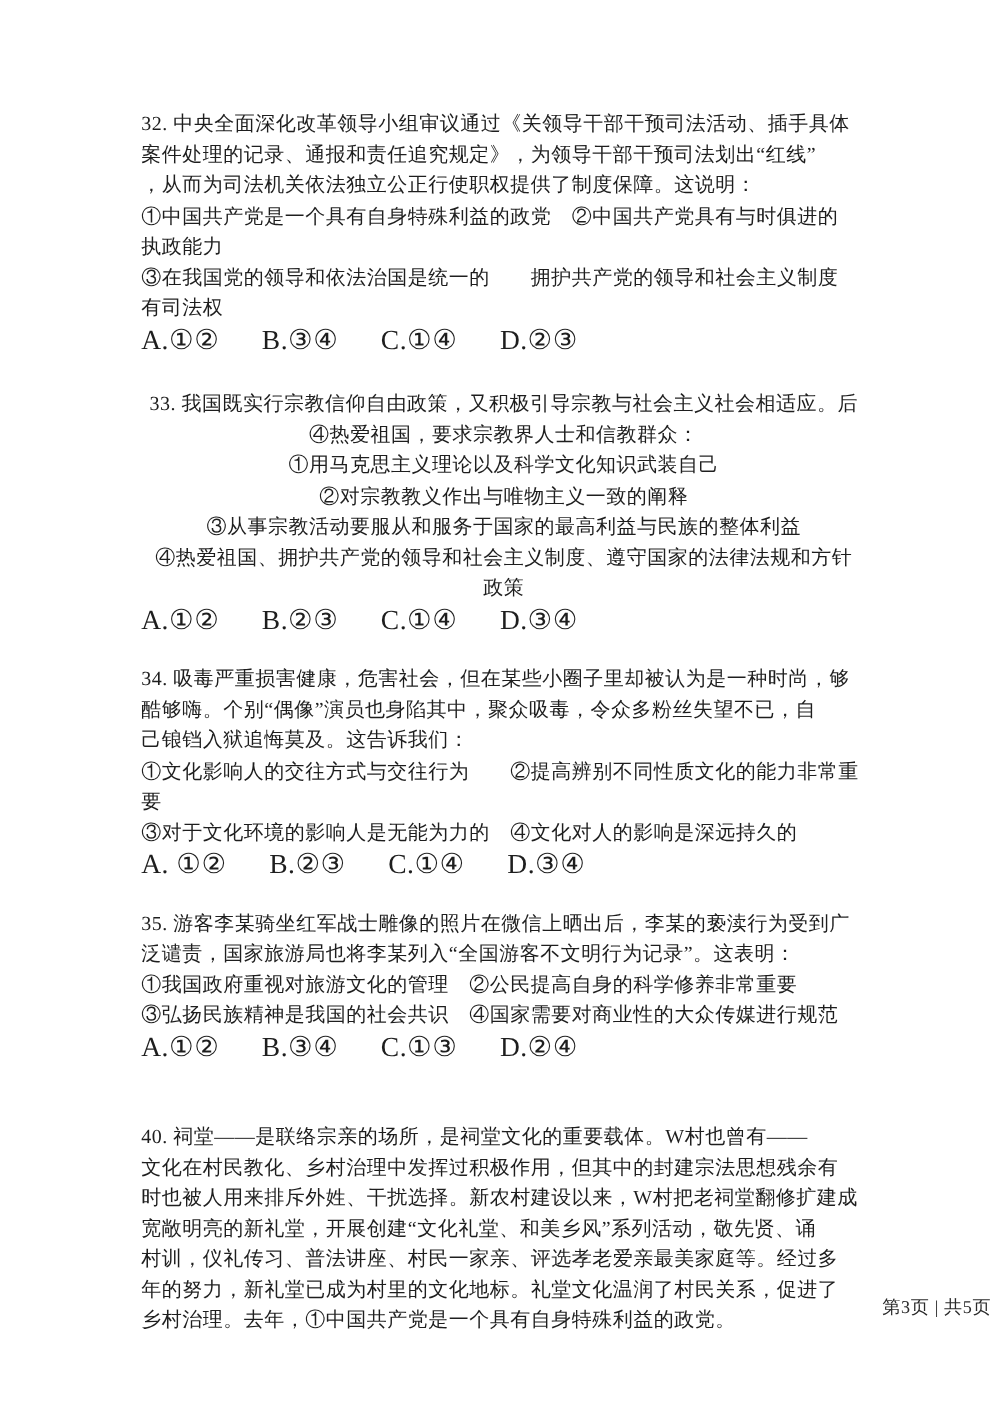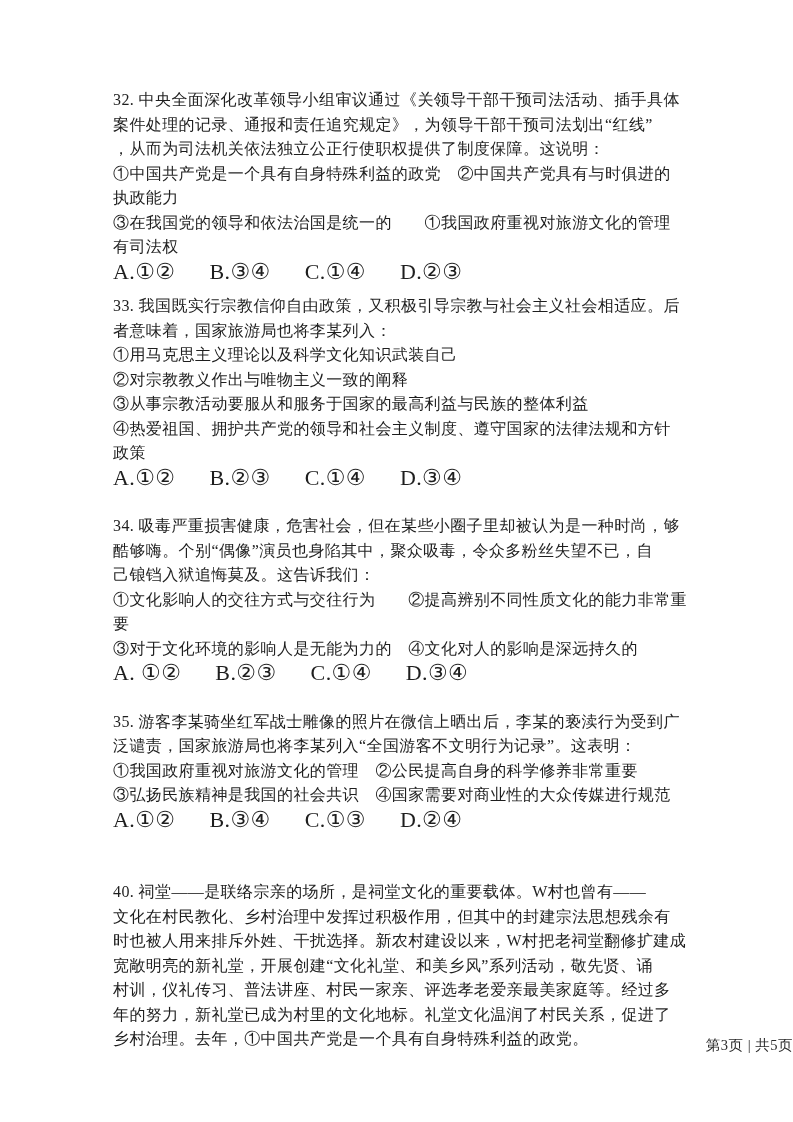--- a/index.html
+++ b/index.html
@@ -16,21 +16,21 @@
     font-family: "Liberation Serif", "DejaVu Serif", serif;
     color: #1e1e1e;
   }
   .content {
     position: absolute;
     left: 113px;
     top: 88px;
     width: 580px;
   }
   .question { margin: 0; }
-  .q-33 { margin-top: 10px; }
+  .q-33 { margin-top: 28px; text-align: center; }
   .q-34 { margin-top: 24px; }
   .q-35 { margin-top: 24px; }
   .q-40 { margin-top: 48px; }
   .lines { margin: 0; }
   .line {
     margin: 0;
     font-size: 16px;
     line-height: 24.5px;
     letter-spacing: 0.4px;
     white-space: pre;
@@ -61,35 +61,35 @@
 <div class="page">
   <div class="content">
 
     <section class="question q-32">
       <div class="lines">
           <p class="line">32. 中央全面深化改革领导小组审议通过《关领导干部干预司法活动、插手具体</p>
           <p class="line">案件处理的记录、通报和责任追究规定》，为领导干部干预司法划出“红线”</p>
           <p class="line">，从而为司法机关依法独立公正行使职权提供了制度保障。这说明：</p>
           <p class="line">①中国共产党是一个具有自身特殊利益的政党　②中国共产党具有与时俱进的</p>
           <p class="line">执政能力</p>
-          <p class="line">③在我国党的领导和依法治国是统一的　　①我国政府重视对旅游文化的管理</p>
+          <p class="line">③在我国党的领导和依法治国是统一的　　拥护共产党的领导和社会主义制度</p>
           <p class="line">有司法权</p>
         </div>
       <div class="options">
           <span class="option">A.①②</span>
           <span class="option">B.③④</span>
           <span class="option">C.①④</span>
           <span class="option">D.②③</span>
         </div>
     </section>
 
     <section class="question q-33">
       <div class="lines">
           <p class="line">33. 我国既实行宗教信仰自由政策，又积极引导宗教与社会主义社会相适应。后</p>
-          <p class="line">者意味着，国家旅游局也将李某列入：</p>
+          <p class="line">④热爱祖国，要求宗教界人士和信教群众：</p>
           <p class="line">①用马克思主义理论以及科学文化知识武装自己</p>
           <p class="line">②对宗教教义作出与唯物主义一致的阐释</p>
           <p class="line">③从事宗教活动要服从和服务于国家的最高利益与民族的整体利益</p>
           <p class="line">④热爱祖国、拥护共产党的领导和社会主义制度、遵守国家的法律法规和方针</p>
           <p class="line">政策</p>
         </div>
       <div class="options">
           <span class="option">A.①②</span>
           <span class="option">B.②③</span>
           <span class="option">C.①④</span>

